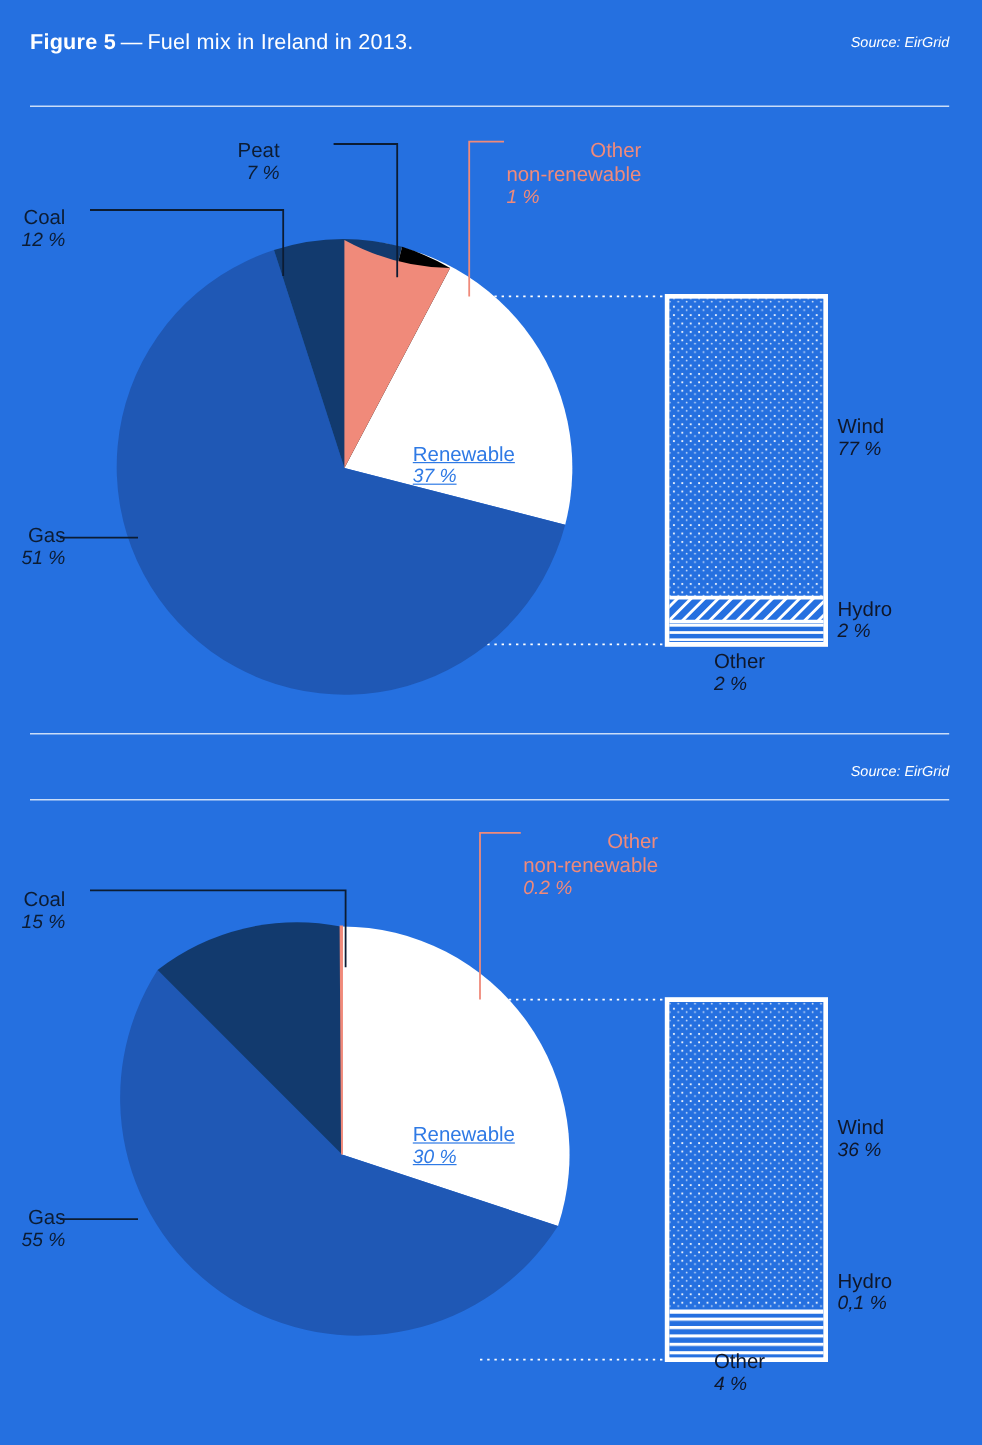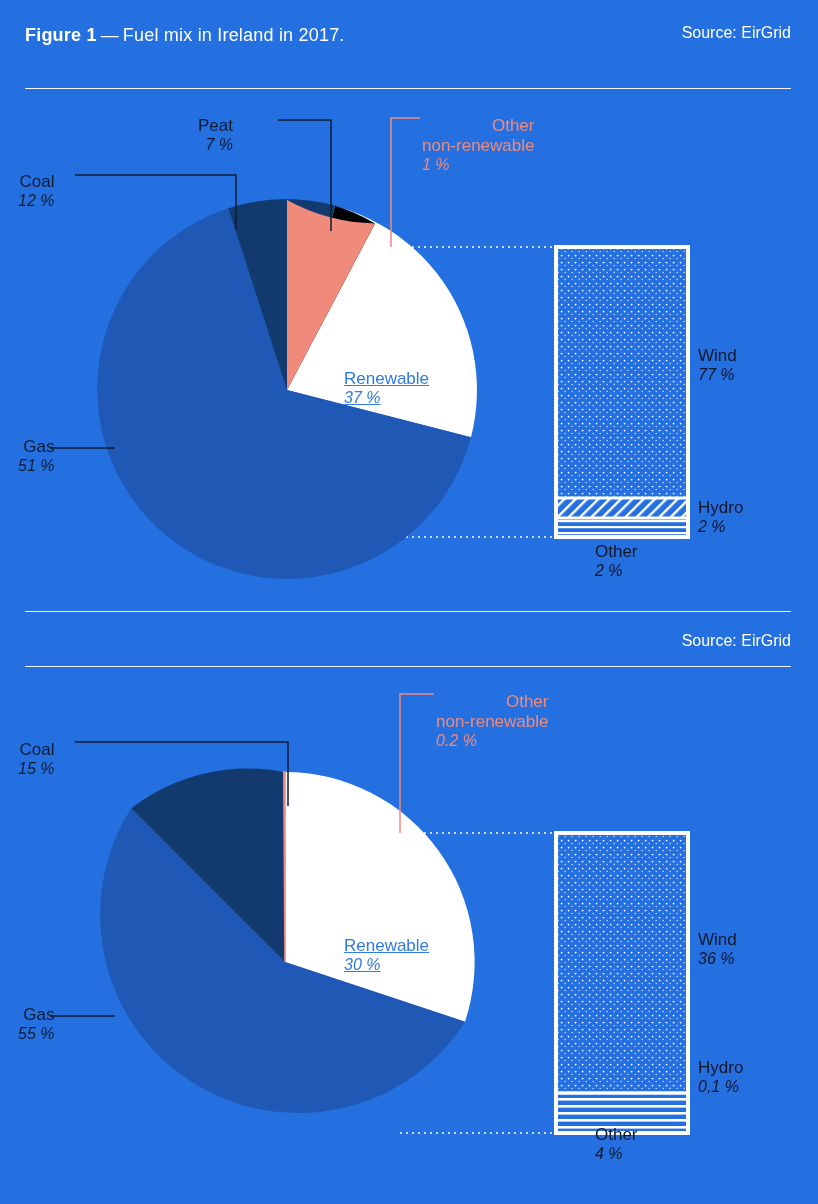--- a/index.html
+++ b/index.html
@@ -15,21 +15,21 @@
 
   .fig-header{position:absolute;left:25px;width:766px;height:56px;}
   .fig-title{
     position:absolute;left:0;bottom:10px;
     color:#ffffff;font-size:18px;font-weight:700;letter-spacing:.2px;white-space:nowrap;
   }
   .fig-title .dash{font-weight:400;padding:0 4px;}
   .fig-title .rest{font-weight:400;}
   .fig-source{
     position:absolute;right:0;bottom:14px;
-    color:#ffffff;font-size:16px;font-weight:400;white-space:nowrap;
+    color:#ffffff;font-size:12px;font-weight:400;white-space:nowrap;font-style:italic;
   }
   .rule{position:absolute;left:25px;width:766px;height:1px;background:#ffffff;opacity:.95;}
 
   .pie-wrap{position:absolute;}
 
   .lbl{position:absolute;white-space:nowrap;line-height:1.18;}
   .lbl .name{display:block;font-size:17px;font-weight:400;text-align:right;}
   .lbl .val{display:block;font-size:16px;font-style:italic;font-weight:400;}
   .lbl.dark .name,.lbl.dark .val{color:#0c1c33;}
   .lbl.white .name,.lbl.white .val{color:#0f172a;}
@@ -38,21 +38,21 @@
 
   svg{display:block;overflow:visible;}
 </style>
 </head>
 <body>
 
 <section class="figure" id="figure-1">
 
   <div class="fig-header">
     <div class="fig-title">
-      <span>Figure 1</span><span class="dash">—</span><span class="rest">Fuel mix in Ireland in 2017.</span>
+      <span>Figure 5</span><span class="dash">—</span><span class="rest">Fuel mix in Ireland in 2013.</span>
     </div>
     <div class="fig-source">Source: EirGrid</div>
   </div>
   <div class="rule" style="top:88px;"></div>
 
   <svg class="pie-wrap" style="left:0;top:100px;" width="818" height="500" viewBox="0 0 818 500">
     <defs>
       <pattern id="dots1" width="7" height="7" patternUnits="userSpaceOnUse">
         <rect width="7" height="7" fill="#2570e0"></rect>
         <circle cx="1.6" cy="1.6" r="0.9" fill="#ffffff"></circle>

